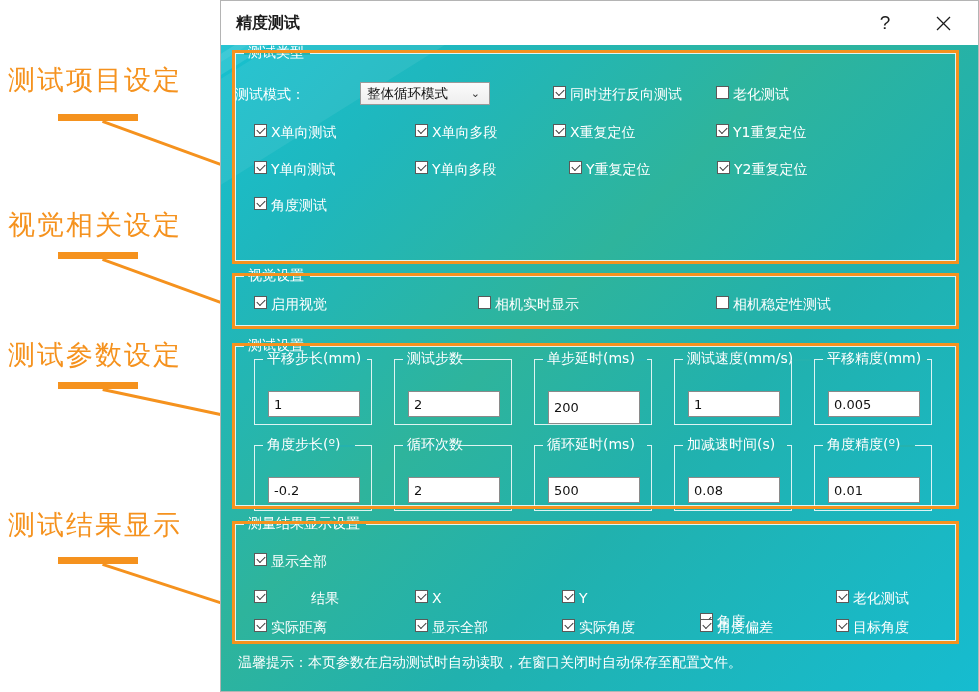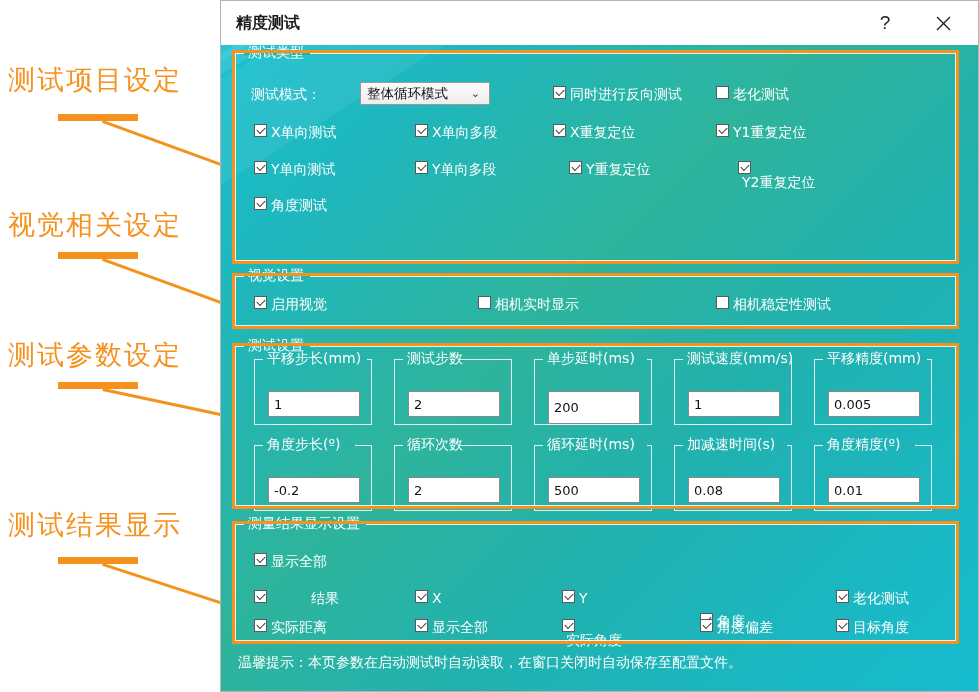--- a/index.html
+++ b/index.html
@@ -139,21 +139,21 @@
     <div class="sheen2" style="left:330px; top:-260px; width:60px; height:1000px;"></div>
     <div class="sheen" style="left:430px; top:-260px; width:18px; height:1000px;"></div>
     <div class="sheen2" style="left:470px; top:-260px; width:90px; height:1000px;"></div>
 
     <div class="content" id="content">
         <div class="grp" style="left:14px;top:8px;width:721px;height:208px;">
           <div class="capmask" style="left:8px;width:66px;background:linear-gradient(#26b3b0,#26b3b0);"></div>
           <div class="cap">测试类型</div>
         </div>
         <div class="ohl" style="left:11px;top:5px;width:727px;height:214px;"></div>
-        <div class="lbl" style="left:30px;top:41px;text-align:center;">测试模式：</div>
+        <div class="lbl" style="left:14px;top:41px;text-align:center;">测试模式：</div>
         <div class="combo" style="left:139px;top:37px;">
           <span class="val">整体循环模式</span>
           <span class="chev">⌄</span>
         </div>
         <div class="cb" style="left:332px;top:41px;">
           <div class="box on"></div>
           <span class="txt">同时进行反向测试</span>
         </div>
         <div class="cb" style="left:495px;top:41px;">
           <div class="box"></div>
@@ -180,21 +180,21 @@
           <span class="txt">Y单向测试</span>
         </div>
         <div class="cb" style="left:194px;top:116px;">
           <div class="box on"></div>
           <span class="txt">Y单向多段</span>
         </div>
         <div class="cb" style="left:332px;top:116px;padding-left:16px;">
           <div class="box on"></div>
           <span class="txt">Y重复定位</span>
         </div>
-        <div class="cb" style="left:517px;top:116px;flex-direction:column;">
+        <div class="cb" style="left:496px;top:116px;">
           <div class="box on"></div>
           <span class="txt">Y2重复定位</span>
         </div>
         <div class="cb" style="left:33px;top:152px;">
           <div class="box on"></div>
           <span class="txt">角度测试</span>
         </div>
         <div class="grp" style="left:14px;top:231px;width:721px;height:50px;">
           <div class="capmask" style="left:8px;width:66px;background:linear-gradient(#26b3b0,#26b3b0);"></div>
           <div class="cap">视觉设置</div>
@@ -317,21 +317,21 @@
           <span class="txt">老化测试</span>
         </div>
         <div class="cb" style="left:33px;top:574px;">
           <div class="box on"></div>
           <span class="txt">实际距离</span>
         </div>
         <div class="cb" style="left:194px;top:574px;">
           <div class="box on"></div>
           <span class="txt">显示全部</span>
         </div>
-        <div class="cb" style="left:341px;top:574px;flex-direction:column;">
+        <div class="cb" style="left:341px;top:574px;">
           <div class="box on"></div>
           <span class="txt">实际角度</span>
         </div>
         <div class="cb" style="left:479px;top:574px;">
           <div class="box on"></div>
           <span class="txt">角度偏差</span>
         </div>
         <div class="cb" style="left:615px;top:574px;">
           <div class="box on"></div>
           <span class="txt">目标角度</span>

